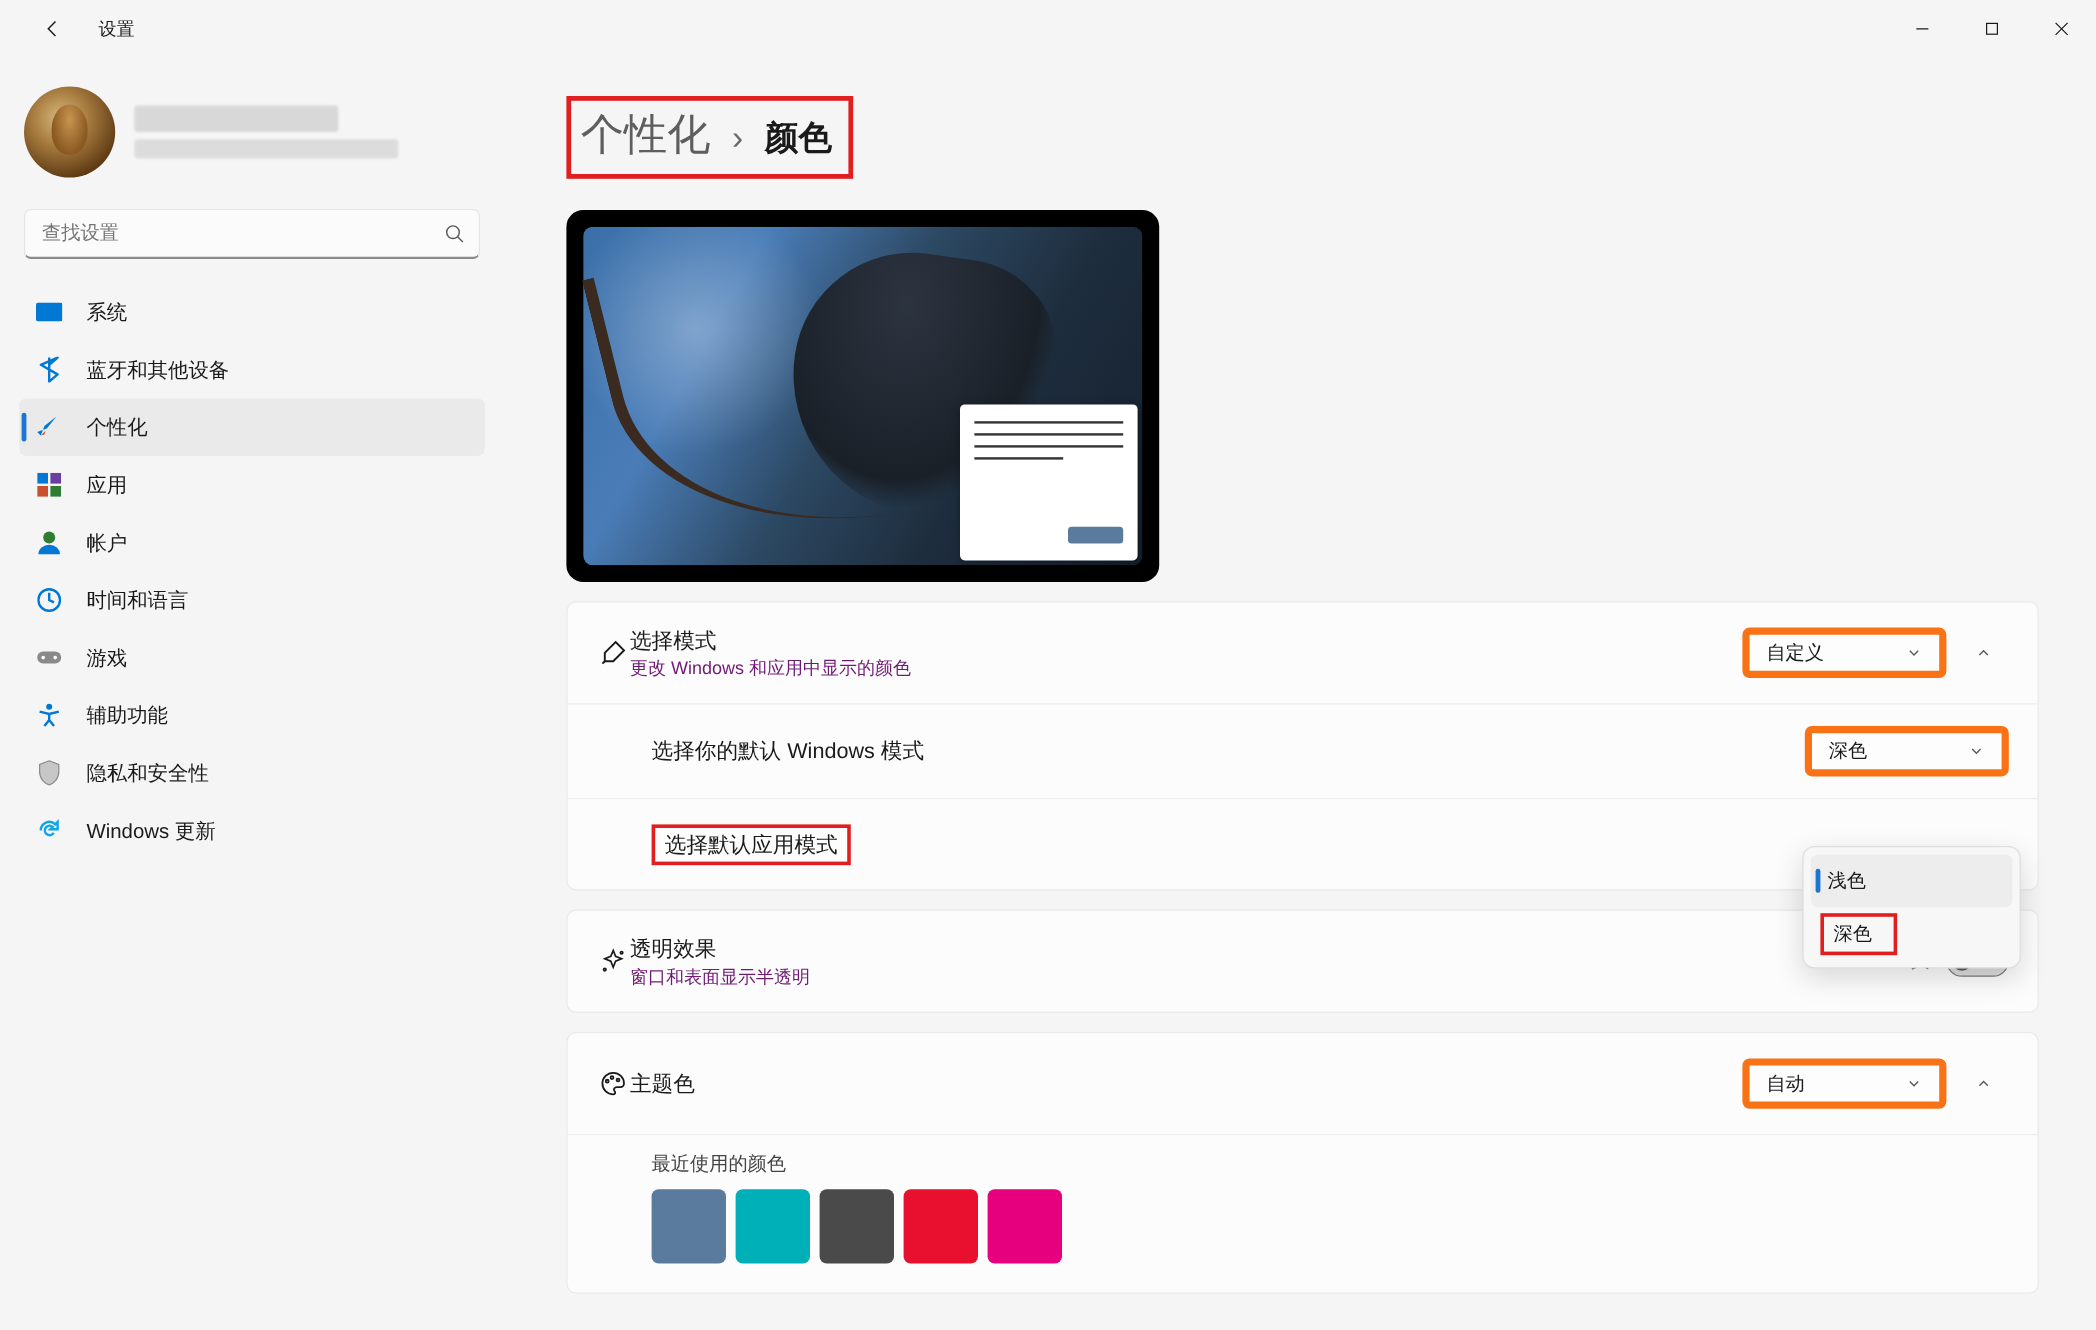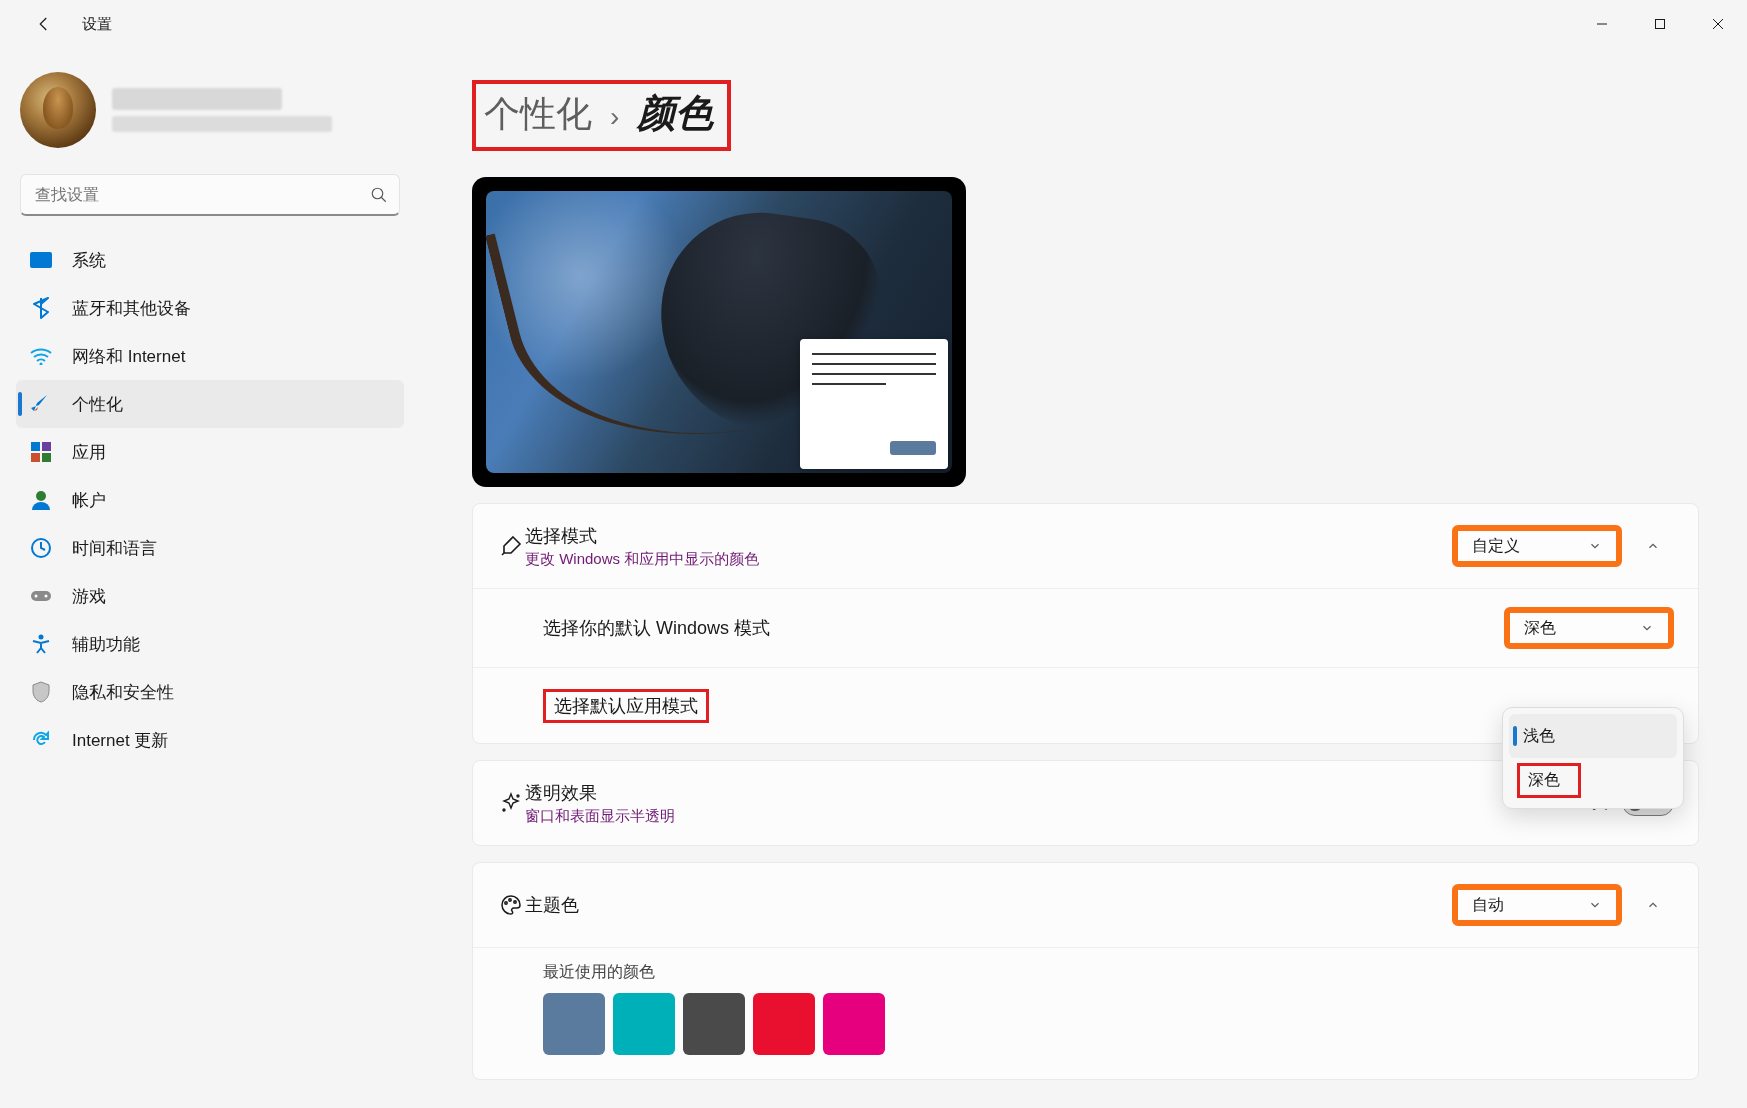--- a/index.html
+++ b/index.html
@@ -29,21 +29,21 @@
 .nav li.active { background: #eaeaea; }
 .nav li.active::before { content:""; position:absolute; left:2px; top:12px; bottom:12px; width:4px; background:#1976d2; border-radius:3px; }
 .nav .nicon { width: 22px; height: 22px; display: inline-flex; align-items: center; justify-content: center; }
 
 .main { flex: 1; overflow-y: auto; padding: 14px 48px 0 58px; }
 .breadcrumb { display: inline-flex; align-items: baseline; gap: 18px; margin: 18px 0 26px 0; padding: 4px 14px 8px 8px; }
 .hl-red { border: 4px solid #e02020; }
 .hl-red-inline { border: 3px solid #e02020; padding: 2px 8px; display: inline-block; }
 .bc-parent { font-size: 36px; color: #5e5e5e; cursor: pointer; }
 .bc-sep { font-size: 28px; color: #6a6a6a; }
-.bc-current { font-size: 38px; font-weight: 600; font-style: italic; }
+.bc-current { font-size: 28px; font-weight: 600; }
 
 .preview { width: 494px; height: 310px; border-radius: 14px; padding: 14px; background: #000; position: relative; overflow: hidden; }
 .preview-img { position:absolute; inset:14px; border-radius:8px; background:
   radial-gradient(circle at 55% 38%, #e9d7b9 0%, #c7a883 14%, transparent 15%),
   radial-gradient(circle at 20% 30%, rgba(255,255,255,.3) 0%, transparent 25%),
   linear-gradient(120deg, #3a6fa8 0%, #4a7db8 25%, #2c4862 48%, #1e2d3d 70%, #13202e 100%);
 }
 .preview-hair { position:absolute; left:38%; top:12%; width:44%; height:70%; background: radial-gradient(ellipse at 40% 20%, #2c3440 0%, #1a2028 60%, transparent 70%); border-radius: 50% 40% 30% 60%; transform: rotate(8deg); }
 .preview-bow { position:absolute; left:8%; top:8%; width:50%; height:82%; border-left:10px solid #3a2a20; border-radius: 0 0 0 100%/0 0 0 60%; transform: rotate(-14deg); }
 .preview-card { position:absolute; right:18px; bottom:18px; width:148px; height:130px; background:#fff; border-radius:4px; box-shadow: 0 2px 8px rgba(0,0,0,.3); padding:14px 12px; display:flex; flex-direction:column; gap:8px; }
@@ -139,29 +139,20 @@
           <span>系统</span>
         </li>
       <li>
           <span class="nicon">
             <svg width="18" height="22" viewBox="0 0 18 22">
               <path d="M9 1v20l7-6-14-8 14-6-7 6" fill="none" stroke="#0078d4" stroke-width="2" stroke-linejoin="round"></path>
             </svg>
           </span>
           <span>蓝牙和其他设备</span>
         </li>
-      <li>
-          <span class="nicon">
-            <svg width="22" height="18" viewBox="0 0 22 18">
-              <path d="M1 6a16 16 0 0120 0M4 10a11 11 0 0114 0M7 14a6 6 0 018 0" fill="none" stroke="#0ea5e9" stroke-width="2"></path>
-              <circle cx="11" cy="17" r="1.5" fill="#0ea5e9"></circle>
-            </svg>
-          </span>
-          <span>网络和 Internet</span>
-        </li>
       <li class="active">
           <span class="nicon">
             <svg width="20" height="20" viewBox="0 0 20 20">
               <path d="M3 17l3-8 10-8-8 10-8 3z" fill="#0078d4"></path>
               <path d="M3 17l3-1 1-3" fill="#c94f2f"></path>
             </svg>
           </span>
           <span>个性化</span>
         </li>
       <li>
@@ -219,21 +210,21 @@
             </svg>
           </span>
           <span>隐私和安全性</span>
         </li>
       <li>
           <span class="nicon">
             <svg width="20" height="20" viewBox="0 0 20 20">
               <path d="M3 10a7 7 0 0112-5l2-2v6h-6l2-2a4 4 0 10.8 5" fill="none" stroke="#0ea5e9" stroke-width="2"></path>
             </svg>
           </span>
-          <span>Internet 更新</span>
+          <span>Windows 更新</span>
         </li>
     </ul>
   </aside>
 
   <main class="main">
     <div class="breadcrumb hl-red">
       <span class="bc-parent">个性化</span>
       <span class="bc-sep">›</span>
       <span class="bc-current">颜色</span>
     </div>

